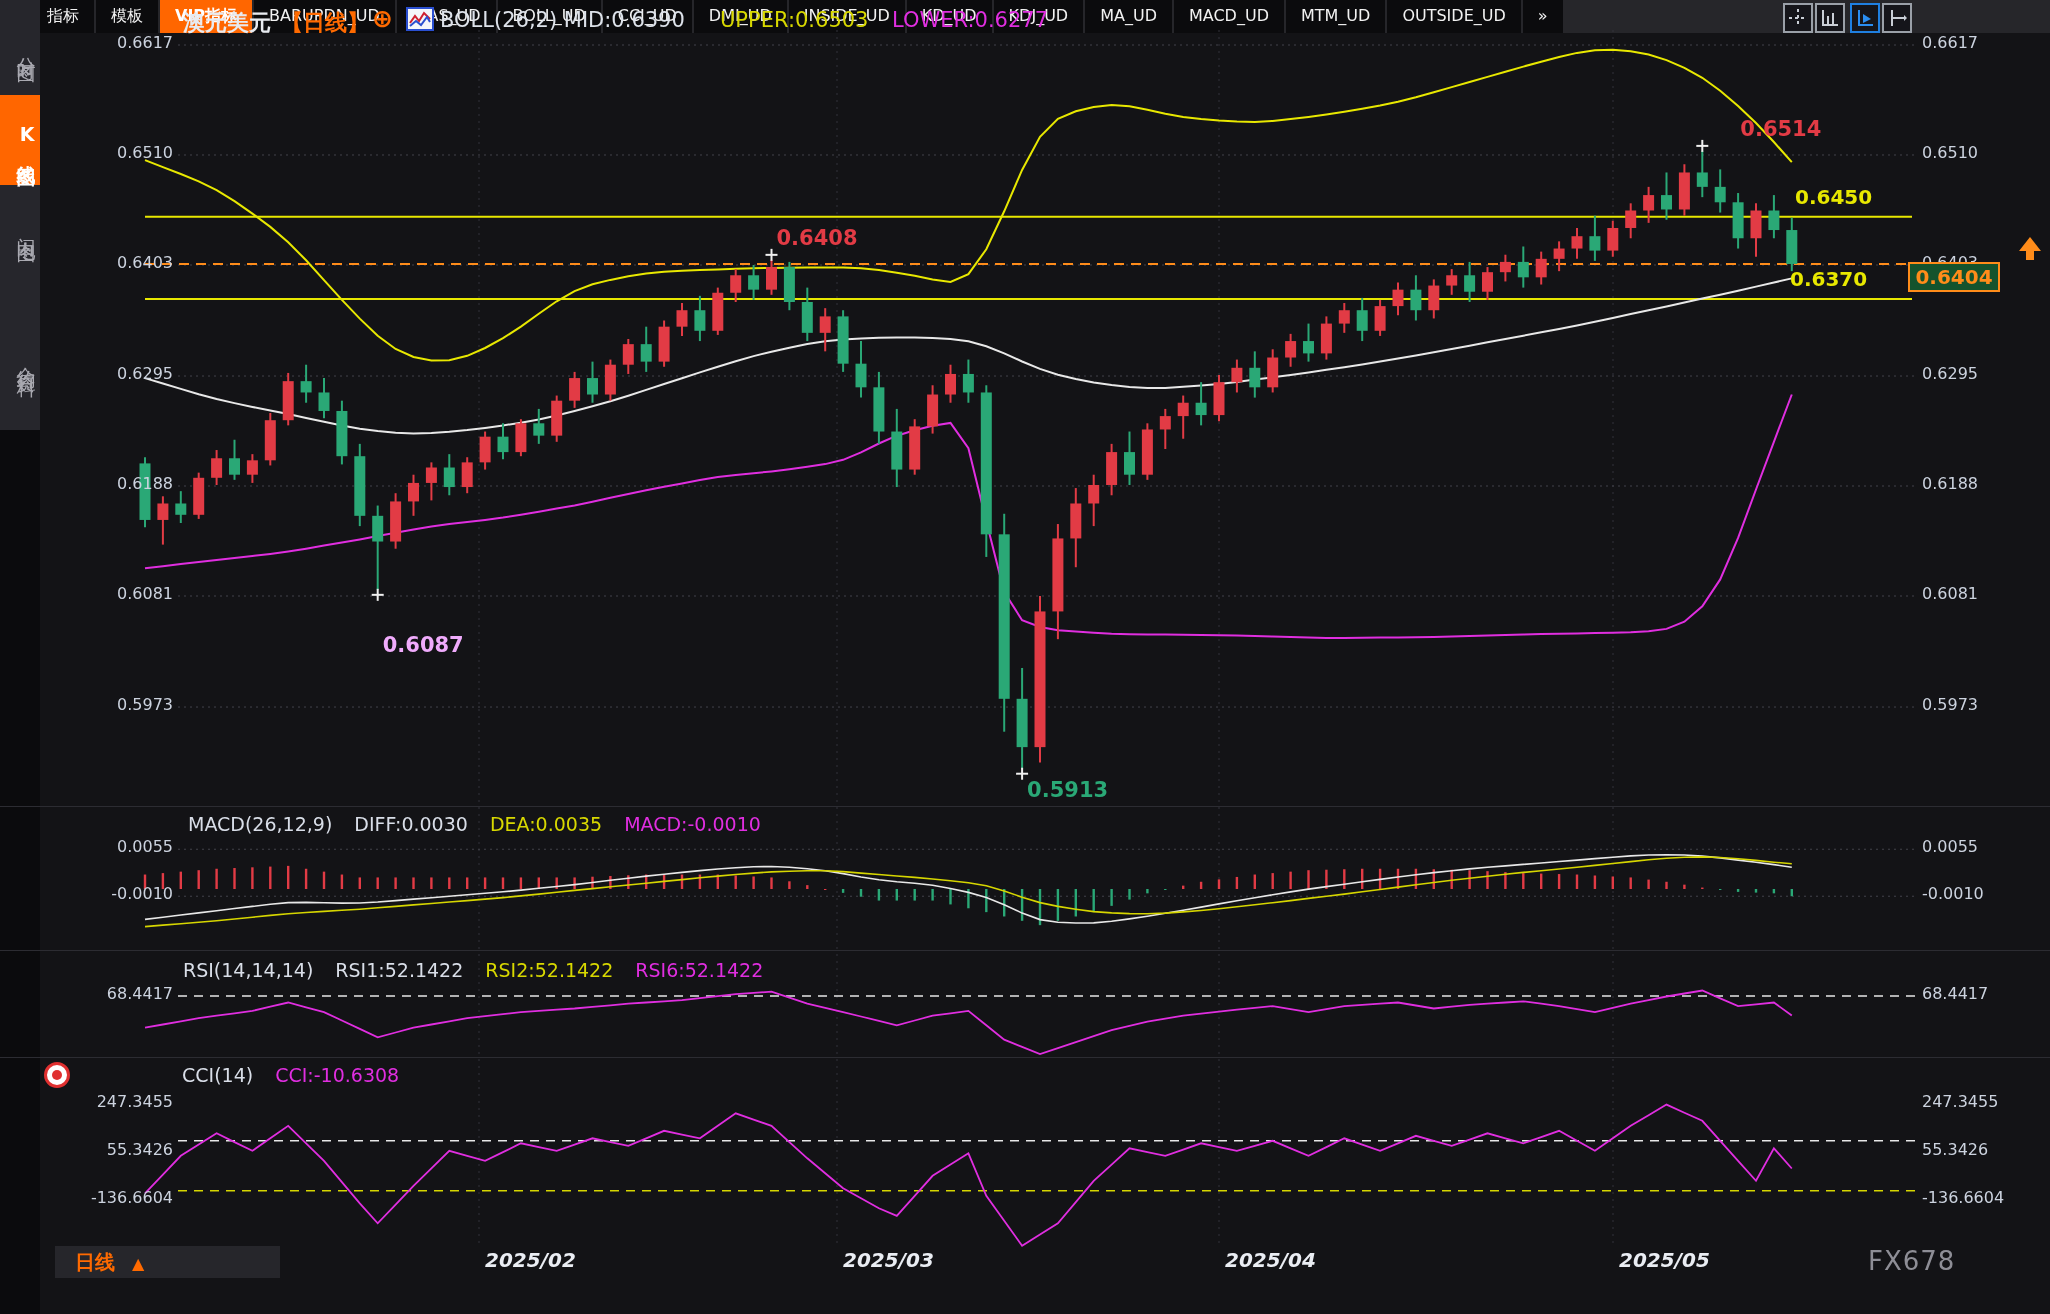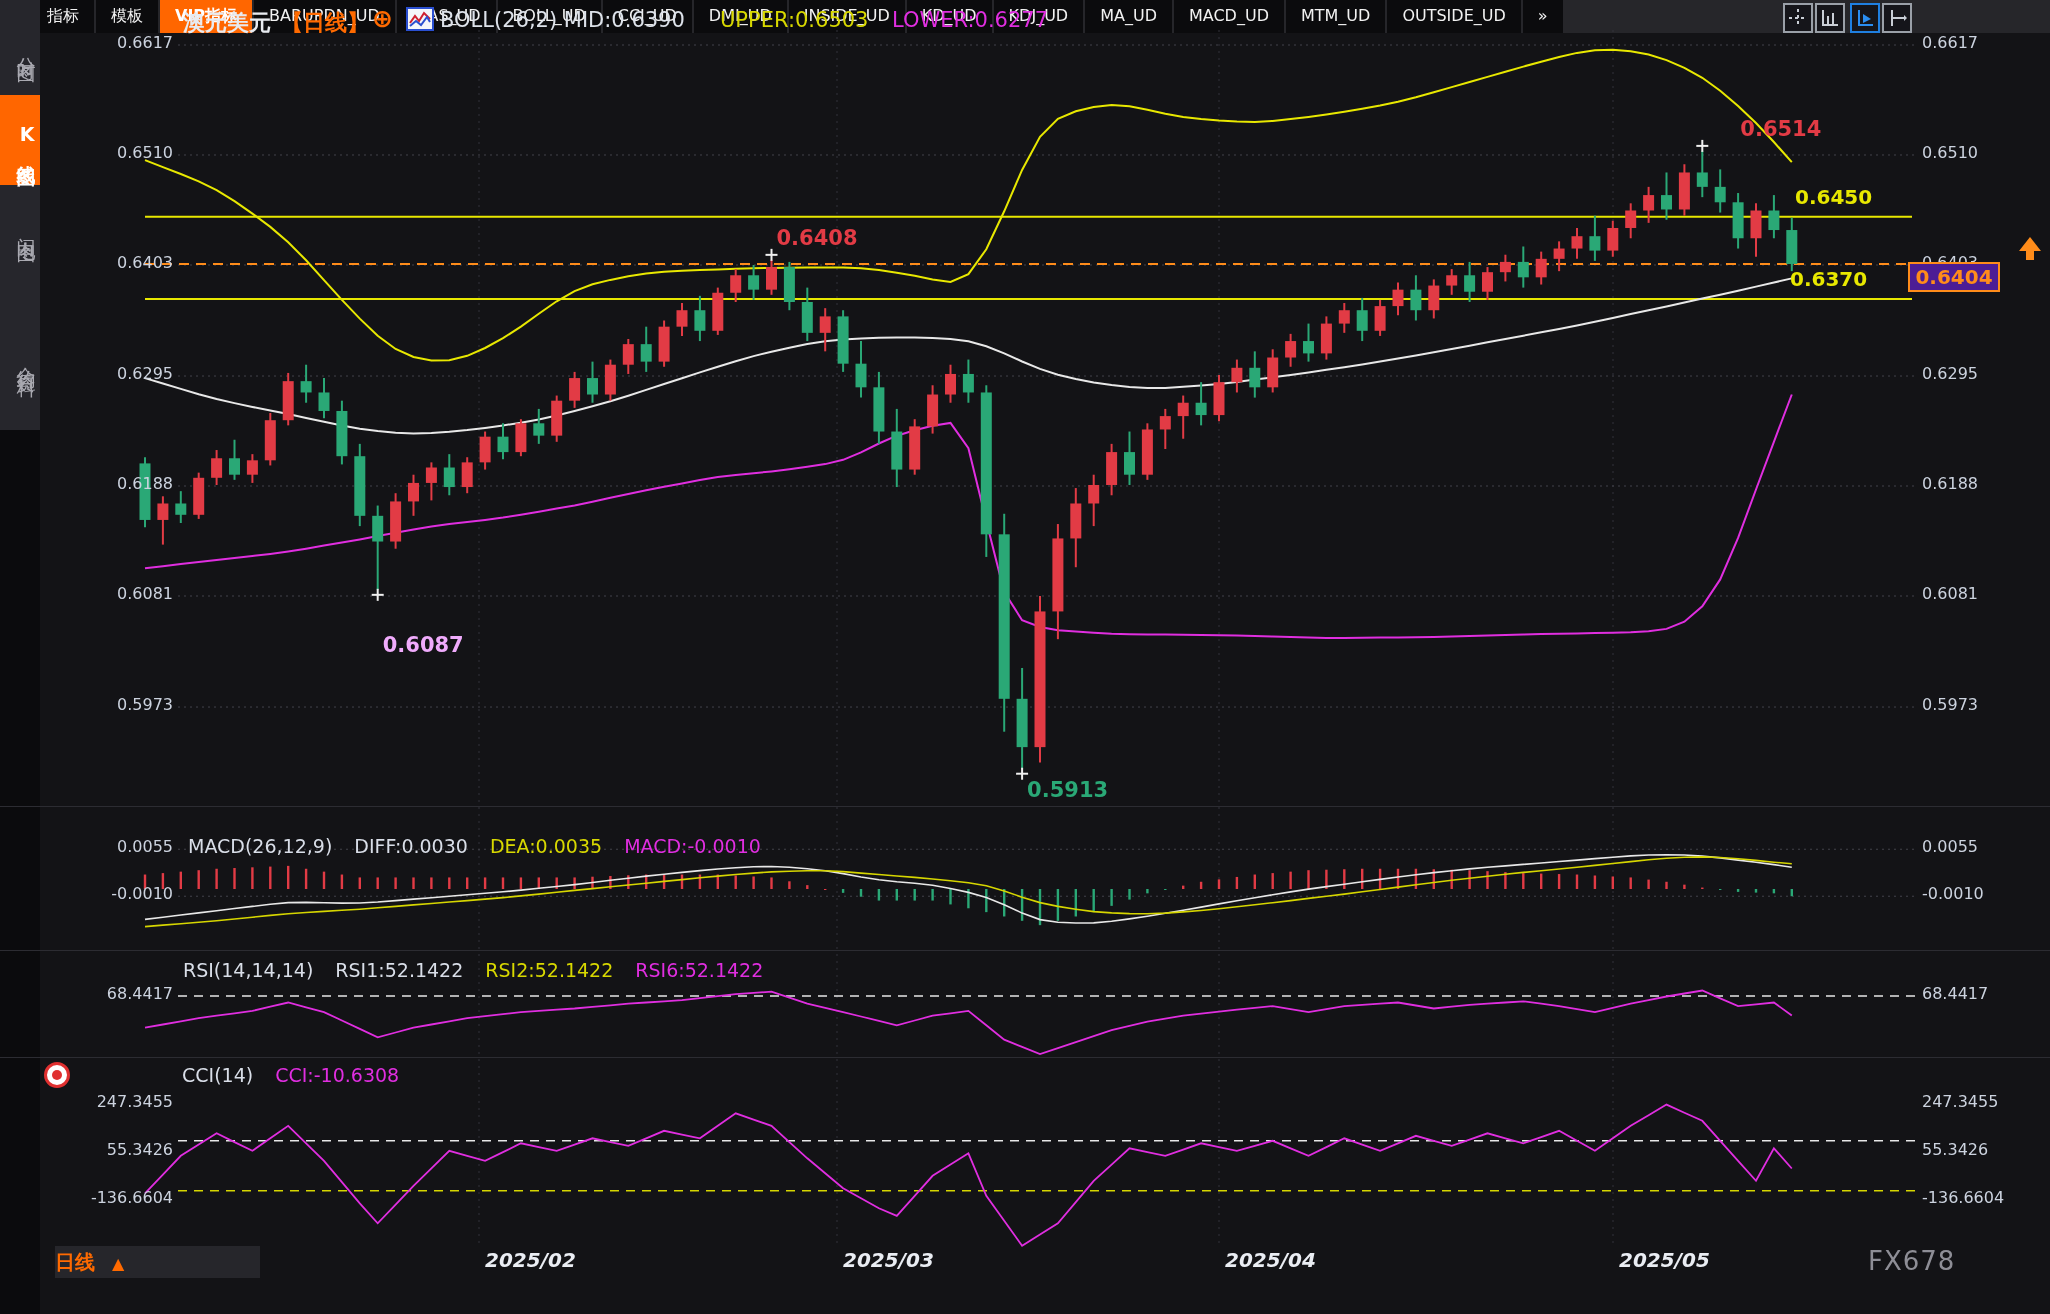--- a/index.html
+++ b/index.html
@@ -30,29 +30,29 @@
   .ax{font-size:16px;color:#ccd3df;white-space:nowrap;}
   .axl{left:58px;width:115px;text-align:right;}
   .axr{left:1922px;text-align:left;}
   
   .ann{font-size:21px;font-weight:bold;white-space:nowrap;}
   
   .ylab{font-size:20px;font-weight:bold;color:#e8e800;white-space:nowrap;}
   #lab6450{left:1795px;top:185px;width:120px;}
   #lab6370{left:1790px;top:267px;width:118px;}
   #curbox{left:1908px;top:262px;width:88px;height:26px;border:2px solid #ff8c1a;
-    background:#4c1d95;color:#ff8c1a;font-size:20px;font-weight:bold;text-align:center;line-height:26px;}
+    background:#14532d;color:#ff8c1a;font-size:20px;font-weight:bold;text-align:center;line-height:26px;}
   
   .phdr{font-size:19px;white-space:nowrap;}
   .phdr span{margin-right:16px;}
   .c-w{color:#d9dee8;} .c-y{color:#d8d800;} .c-m{color:#e02ee0;}
   
   .month{top:1248px;font-size:20px;font-weight:bold;color:#eaedf3;white-space:nowrap;font-style:italic;}
   #period-box{left:55px;top:1246px;width:205px;height:32px;background:#26262b;
-     color:#ff6a00;font-size:20px;font-weight:bold;line-height:32px;cursor:pointer;}
+     color:#ff6a00;font-size:20px;font-weight:bold;line-height:32px;padding-left:20px;cursor:pointer;}
   #period-box .tri{color:#ff6a00;font-size:16px;margin-left:10px;}
   #watermark{left:1868px;top:1246px;font-size:26px;color:#8e8e96;letter-spacing:1px;}
   #tabbar{left:0;top:1281px;width:2050px;height:33px;background:#26262a;
      display:flex;gap:2px;align-items:stretch;}
   #tabbar .stub{width:30px;background:#131316;}
   .tab{background:#0b0b0d;color:#f2f2f2;font-size: 16px;line-height:31px;
      padding:0 15px;white-space:nowrap;cursor:pointer;}
   .tab.active{background:#ff6600;color:#fff;font-weight:bold;}
   
   #cci-target{left:44px;top:1062px;width:20px;height:20px;border:3px solid #e03030;
@@ -477,21 +477,21 @@
 <div id="lab6450" class="abs ylab">0.6450</div>
 <div id="lab6370" class="abs ylab">0.6370</div>
 <div id="curbox" class="abs">0.6404</div>
 <span class="abs arrow-ic" style="left:2016px;top:236px;">
   <svg width="28" height="26">
       <polygon points="14,1 3,15 25,15" fill="#ff8c1a"></polygon>
       <rect x="10" y="15" width="8" height="9" fill="#ff8c1a"></rect>
     </svg>
 </span>
 
-<div class="abs phdr" style="left:188px;top:813px;margin-top:22px;">
+<div class="abs phdr" style="left:188px;top:813px;">
   <span class="c-w">MACD(26,12,9)</span>
   <span class="c-w">DIFF:0.0030</span>
   <span class="c-y">DEA:0.0035</span>
   <span class="c-m">MACD:-0.0010</span>
 </div>
 <div class="abs phdr" style="left:183px;top:959px;">
   <span class="c-w">RSI(14,14,14)</span>
   <span class="c-w">RSI1:52.1422</span>
   <span class="c-y">RSI2:52.1422</span>
   <span class="c-m">RSI6:52.1422</span>

